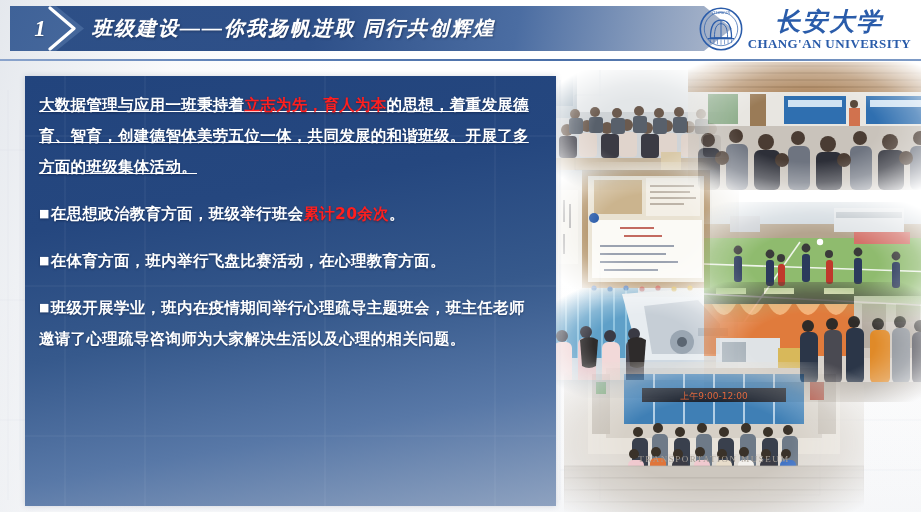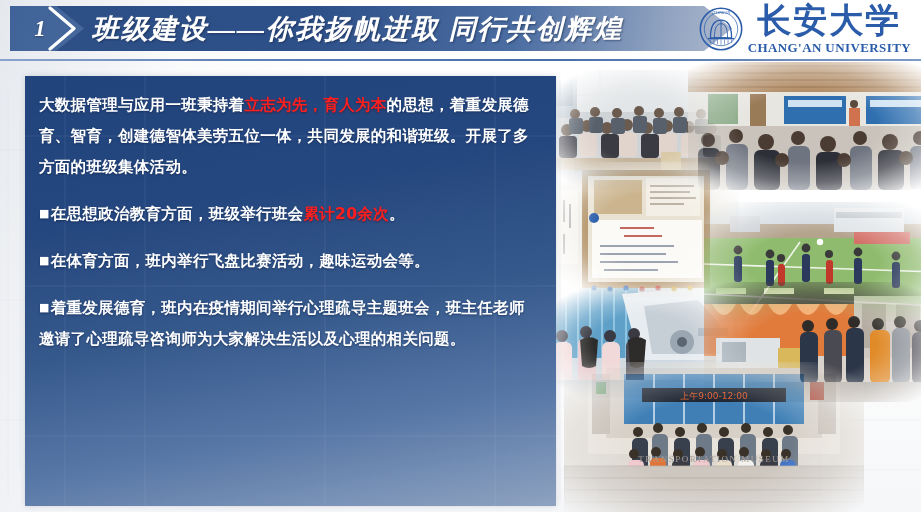--- a/index.html
+++ b/index.html
@@ -91,21 +91,21 @@
     top: 6px;
     height: 45px;
     display: flex;
     align-items: center;
   }
   .banner-title span {
     color: #ffffff;
     font-family: "Liberation Serif", "DejaVu Serif", serif;
     font-weight: 700;
     font-style: italic;
-    font-size: 27px;
+    font-size: 20px;
     letter-spacing: 2px;
     text-shadow: 1px 1px 2px rgba(10,25,60,0.55),
                  0 0 1px rgba(255,255,255,0.5);
     white-space: nowrap;
   }
 
   
   .logo {
     position: absolute;
     right: 10px;
@@ -119,21 +119,22 @@
   .logo-text {
     display: flex;
     flex-direction: column;
     align-items: center;
     line-height: 1;
   }
   .logo-cn {
     color: #2a5caa;
     font-family: "Liberation Serif", "DejaVu Serif", serif;
     font-weight: 700;
-    font-size: 34px;
+    font-style: italic;
+    font-size: 25px;
     letter-spacing: 2px;
     white-space: nowrap;
   }
   .logo-en {
     color: #2a5caa;
     font-family: "Liberation Serif", "DejaVu Serif", serif;
     font-weight: 700;
     font-size: 13px;
     letter-spacing: 0.4px;
     margin-top: 3px;
@@ -173,21 +174,21 @@
   .para, .bullet {
     color: #ffffff;
     font-family: "DejaVu Sans", "Liberation Sans", sans-serif;
     font-weight: 700;
     font-size: 15.5px;
     line-height: 31px;
     letter-spacing: 0.3px;
     text-shadow: 0 1px 2px rgba(10,25,60,0.5);
     margin: 0;
   }
-  .para { text-indent: 0; }
+  .para { text-indent: 0; text-decoration: underline; }
   .bullet {
     margin-top: 15px;
     text-indent: 0;
   }
   .bullet .sq {
     font-size: 11px;
     vertical-align: 2px;
     margin-right: 1px;
   }
   .hl {
@@ -283,23 +284,23 @@
       </g>
     </svg>
 
     <div class="panel-inner">
 
       <p class="para"><span>大数据管理与应用一班秉持着</span><span class="hl">立志为先，育人为本</span><span>的思想，着重发展德育、智育，创建德智体美劳五位一体，共同发展的和谐班级。开展了多方面的班级集体活动。</span></p>
 
       <p class="bullet"><span class="sq">■</span><span>在思想政治教育方面，班级举行班会</span><span class="hl">累计20余次</span><span>。</span></p>
 
 
-      <p class="bullet"><span class="sq">■</span><span>在体育方面，班内举行飞盘比赛活动，趣味运动会等。</span></p>
-
-      <p class="bullet"><span class="sq">■</span><span>着重发展德育，班内在疫情期间举行心理疏导主题班会，班主任老师邀请了心理疏导咨询师为大家解决生活以及心理的相关问题。</span></p>
+      <p class="bullet"><span class="sq">■</span><span>在体育方面，班内举行飞盘比赛活动，在心理教育方面。</span></p>
+
+      <p class="bullet"><span class="sq">■</span><span>班级开展学业，班内在疫情期间举行心理疏导主题班会，班主任老师邀请了心理疏导咨询师为大家解决生活以及心理的相关问题。</span></p>
 
     </div>
   </div>
 
   <div class="collage">
 
     <div class="ph fade-a" style="left:-5px; top:8px; width:180px; height:120px;">
       <svg class="img" viewBox="0 0 180 120" preserveAspectRatio="none">
         <rect width="180" height="120" fill="#cfd3d6"></rect>
         <rect x="0" y="0" width="180" height="42" fill="#e3e6e8"></rect>

